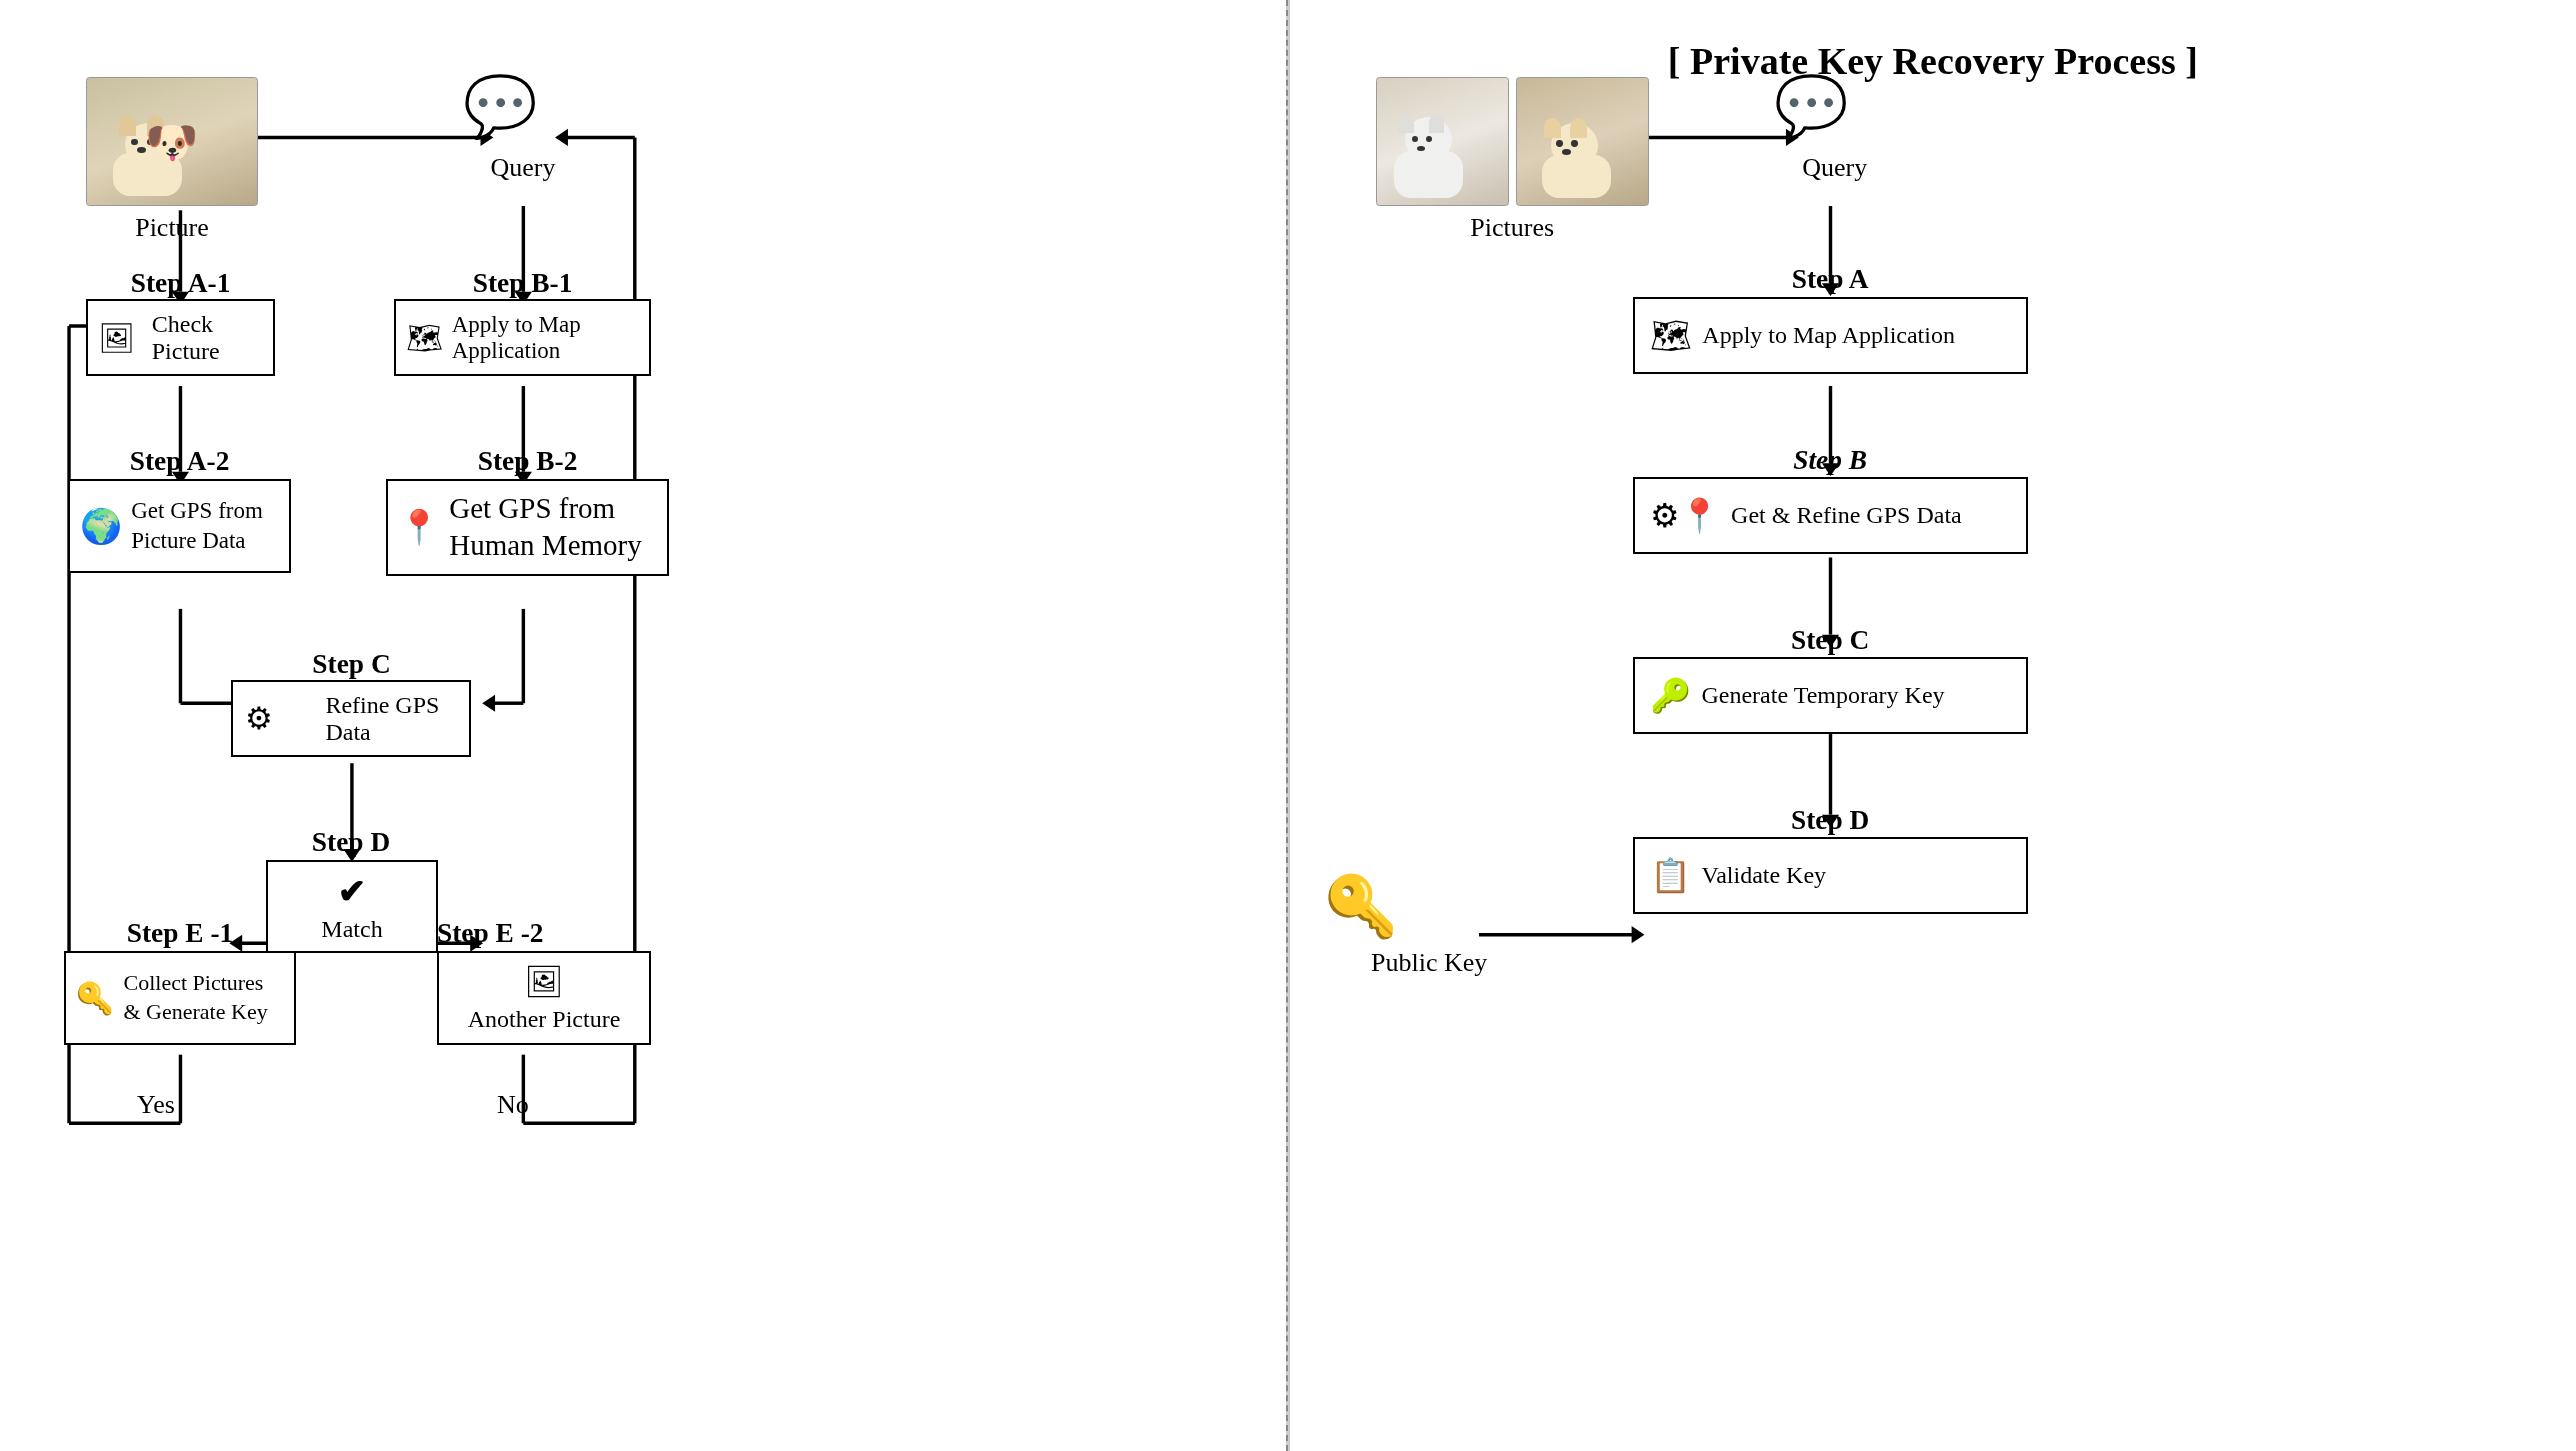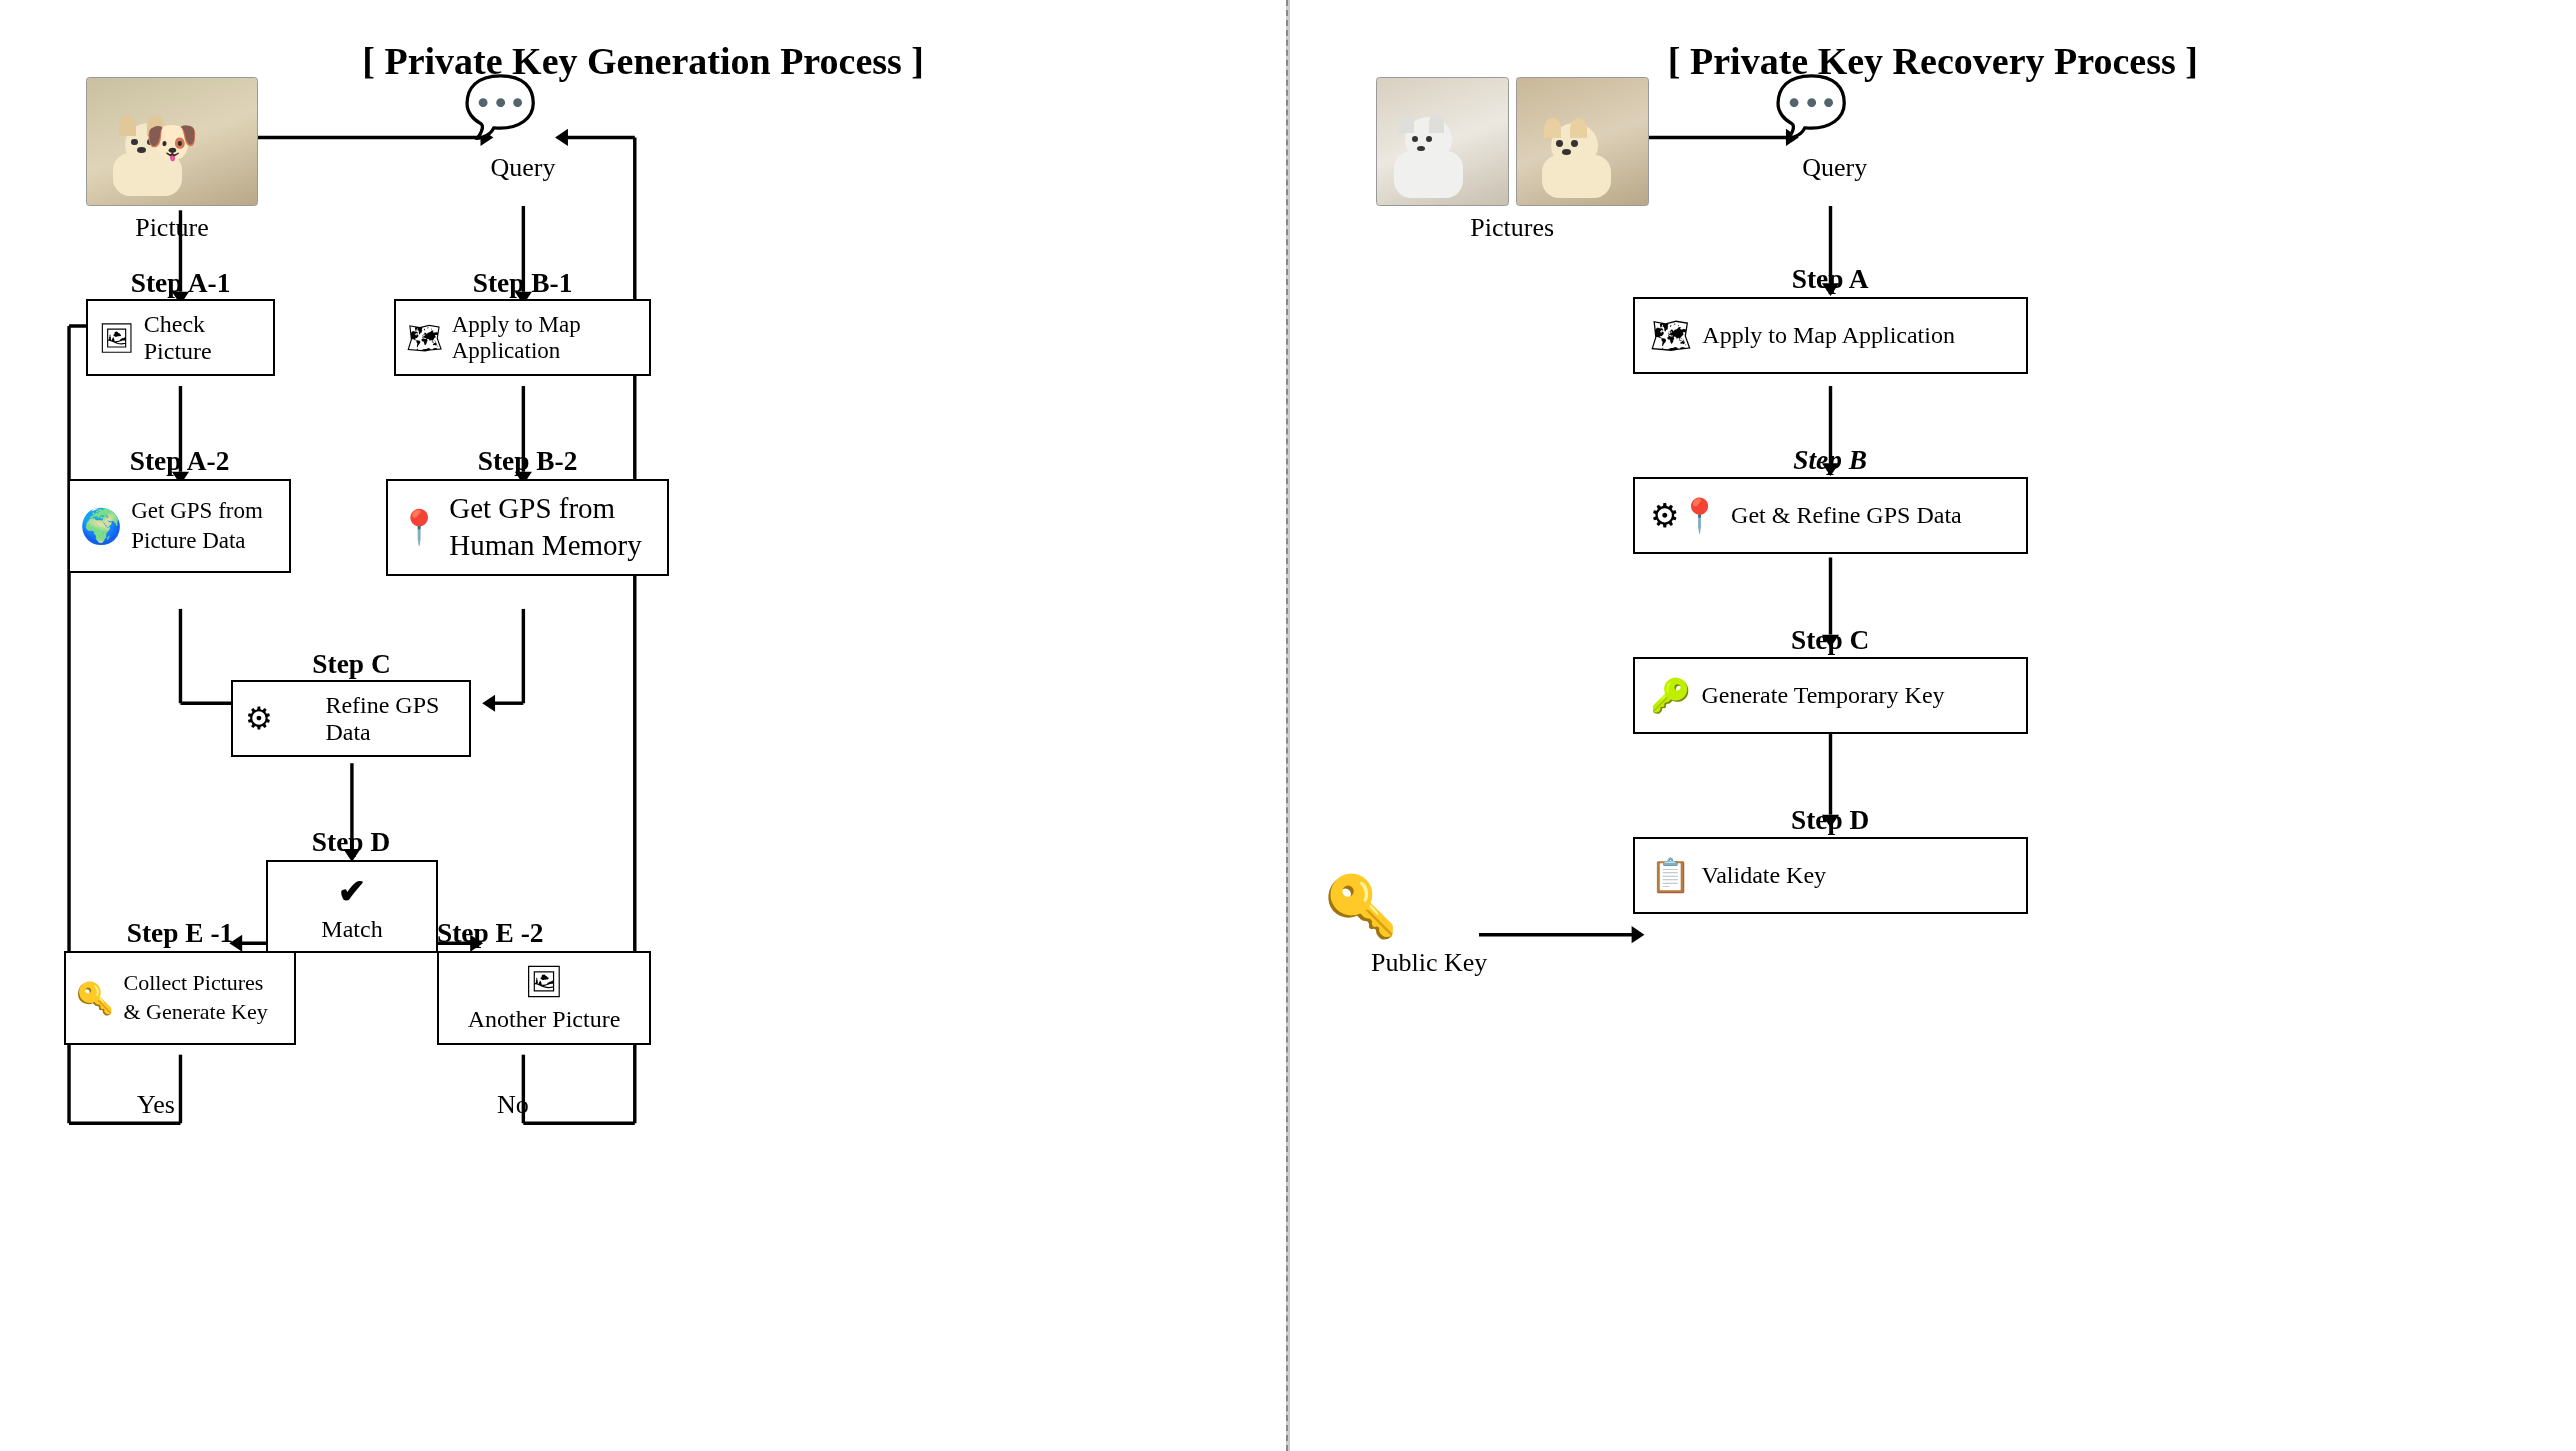--- a/index.html
+++ b/index.html
@@ -122,23 +122,20 @@
       <line x1="590" y1="1280" x2="720" y2="1280" stroke="#000" stroke-width="4"></line>
       <line x1="720" y1="1280" x2="720" y2="130" stroke="#000" stroke-width="4"></line>
       <line x1="720" y1="130" x2="640" y2="130" stroke="#000" stroke-width="4"></line>
 
       <polygon points="642,120 627,130 642,140" fill="#000"></polygon>
 
       <line x1="190" y1="215" x2="190" y2="310" stroke="#000" stroke-width="4"></line>
       <polygon points="180,310 190,325 200,310" fill="#000"></polygon>
     </svg>
 
-    <div style="position:absolute; top:13px; left:0; right:0; text-align:center; font-size:38px; font-weight:bold;">
-      <span>[ Private Key Generation Process ]</span>
-    </div>
 
     <div style="position:absolute; top:51px; left:69px; width:172px; height:129px;">
       <div class="dog-photo" style="width:172px; height:129px; border:1.7px solid #999; background: linear-gradient(160deg,#c8c0a0,#e0d4b8,#b8a888); border-radius:3.4px; position:relative; overflow:hidden;">
 
         <div style="position:absolute; bottom:8.6px; left:17px; width:103px; height:86px;">
 
           <div style="position:absolute; bottom:0; left:8.6px; width:69px; height:43px; background:#f5e8c8; border-radius:17px;"></div>
 
           <div style="position:absolute; bottom:30px; left:21.4px; width:47px; height:43px; background:#f5e8c8; border-radius:50%;"></div>
 
@@ -161,21 +158,21 @@
     </div>
     <div style="position:absolute; top:127px; left:446px; width:120px; text-align:center; font-size:26px;">
       <span>Query</span>
     </div>
 
     <div style="position:absolute; top:242px; left:69px; width:189px; text-align:center; font-size:27.4px; font-weight:bold;">
       <span>Step A-1</span>
     </div>
     <div style="position:absolute; top:273px; left:69px; width:189px; min-height:77px; border:2.6px solid #000; display:flex; align-items:center; padding:8.6px 10.3px; gap:8.6px; background:#fff;">
       <span style="font-size:29px;">🖼</span>
-      <span style="font-size:24px;">Check Picture</span>
+      <span style="font-size:24px;margin-left:8px;">Check Picture</span>
     </div>
 
     <div style="position:absolute; top:420px; left:51px; width:223px; text-align:center; font-size:27.4px; font-weight:bold;">
       <span>Step A-2</span>
     </div>
     <div style="position:absolute; top:453px; left:51px; width:223px; min-height:94px; border:2.6px solid #000; display:flex; align-items:center; padding:8.6px 10.3px; gap:8.6px; background:#fff;">
       <span style="font-size:34px;">🌍</span>
       <span style="font-size:23px; line-height:1.3;">Get
 GPS from Picture Data</span>
     </div>

